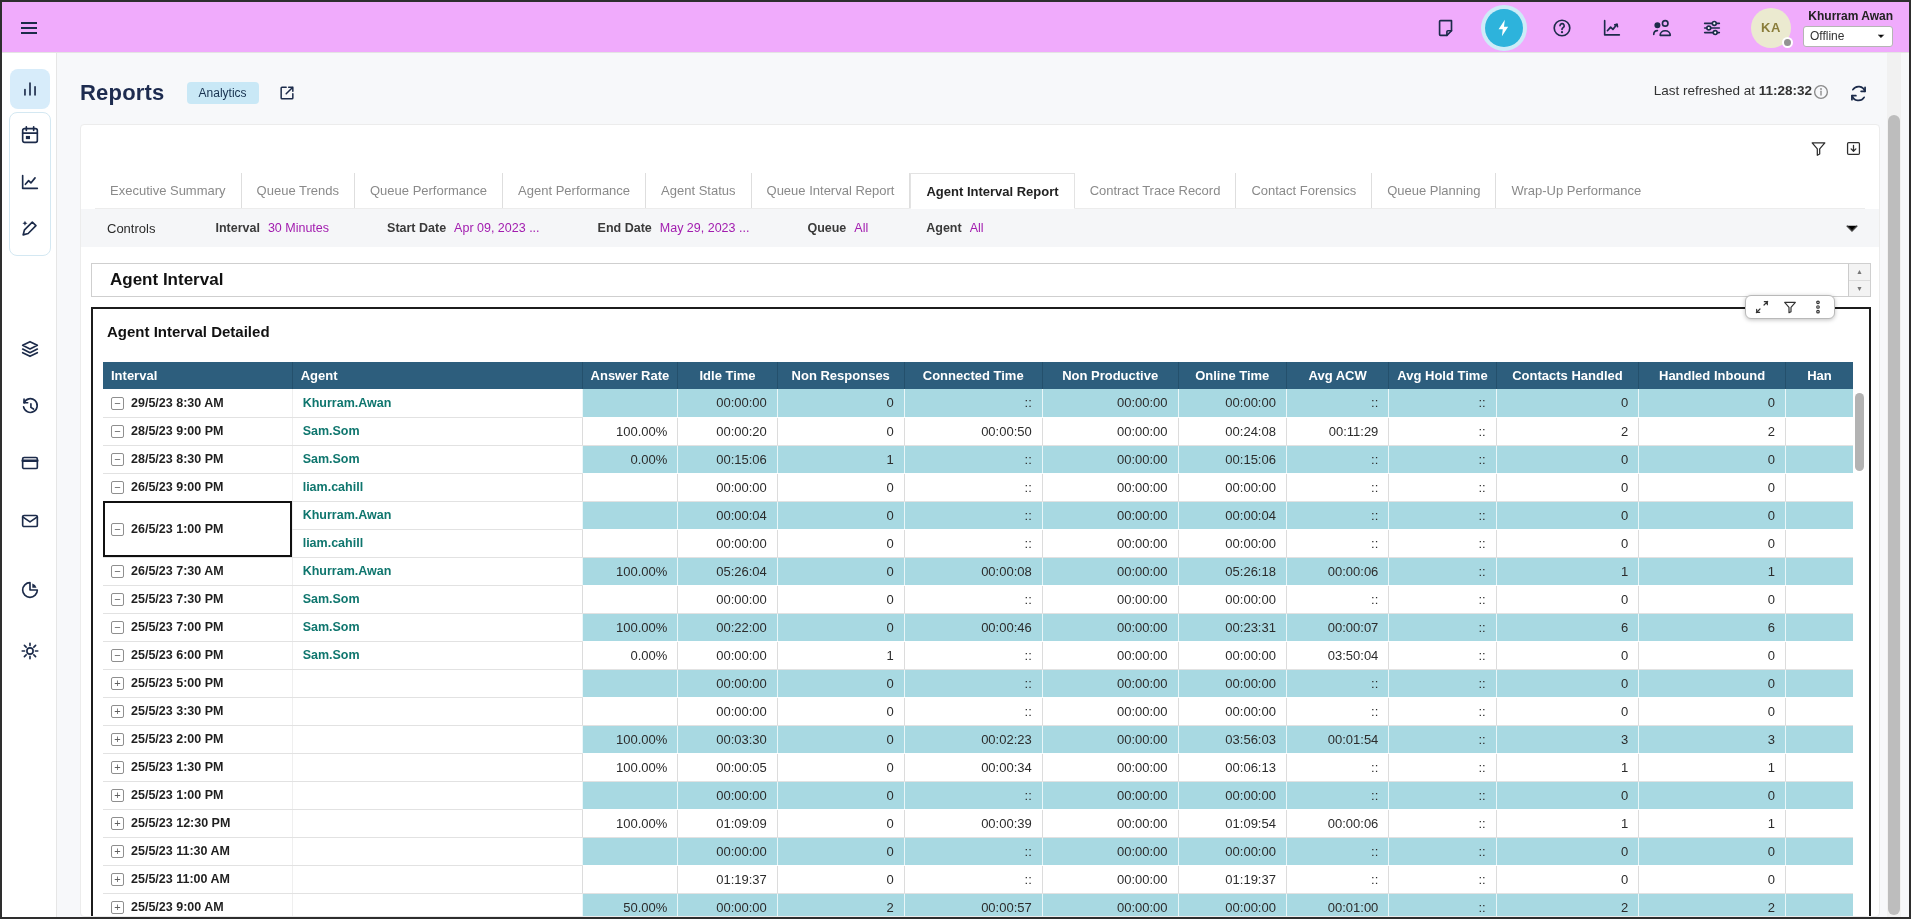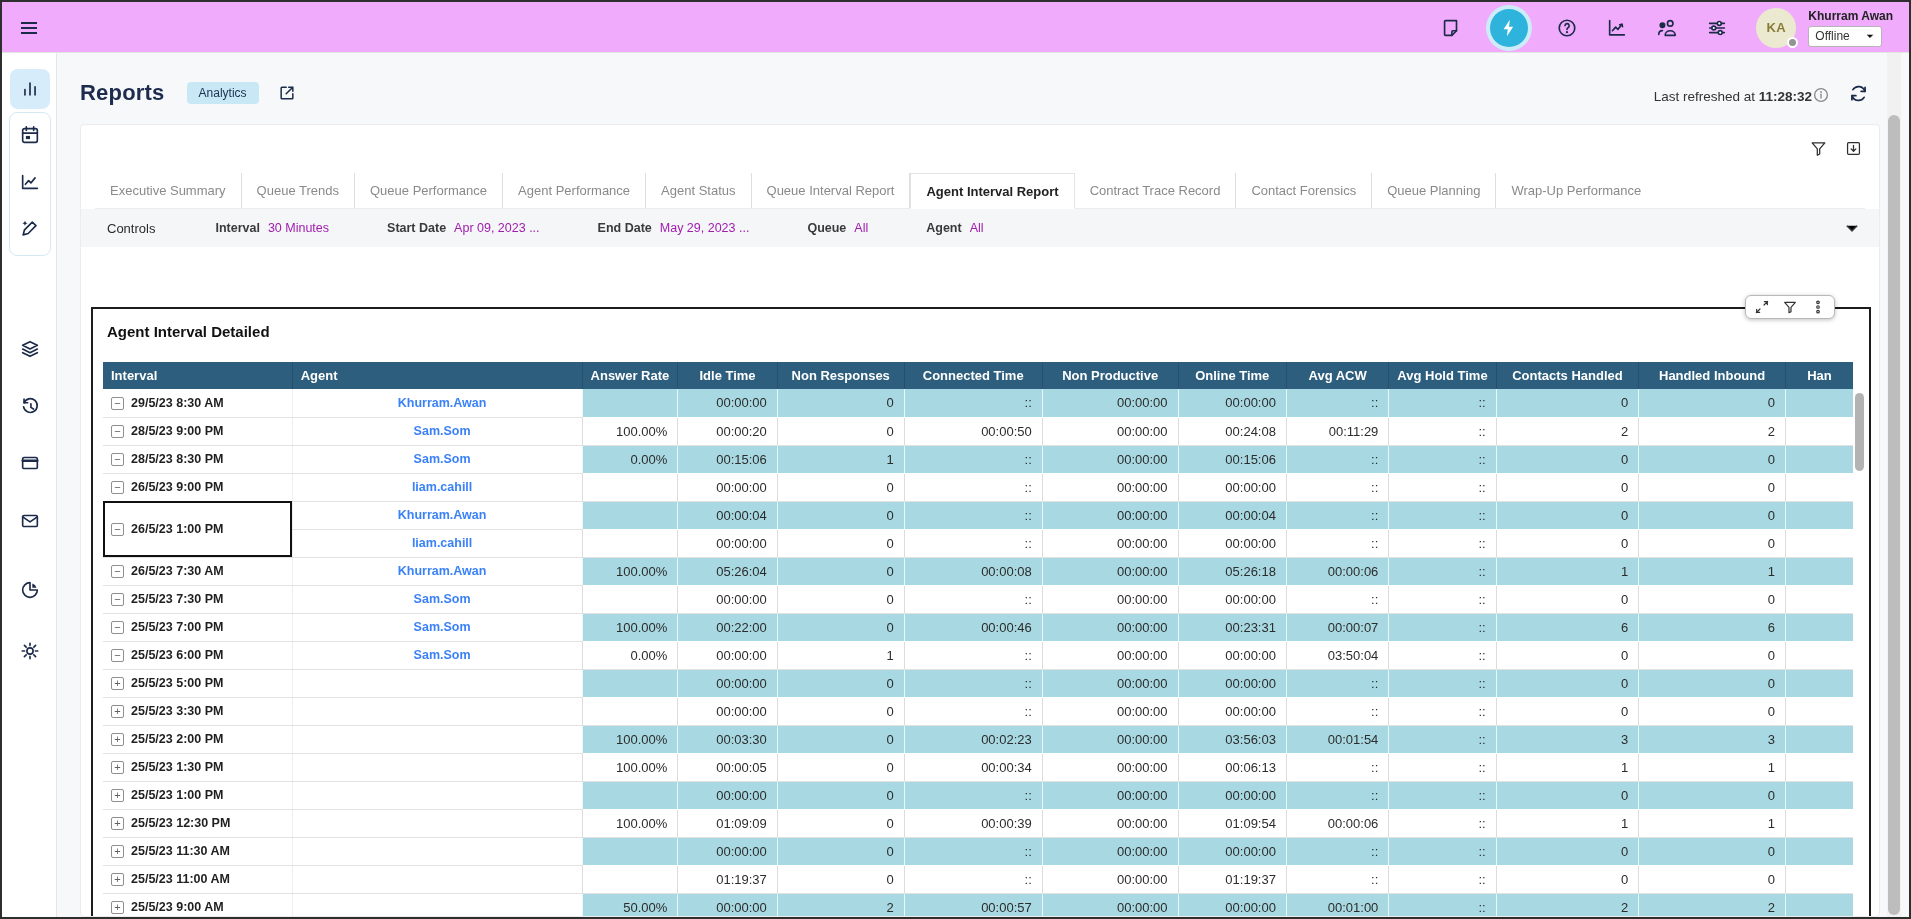--- a/index.html
+++ b/index.html
@@ -18,36 +18,36 @@
   .hamburger svg { width:24px; height:24px; stroke:#1c2b4a; stroke-width:2.2; }
   .topbar-right { position:absolute; right:10px; top:0; height:51px; display:flex; align-items:center; gap:28px; }
   .tb-icon { cursor:pointer; }
   .flash-wrap { width:38px; height:38px; border-radius:50%; background:#2db3dc; box-shadow:0 0 0 4px #cdecf8; display:flex; align-items:center; justify-content:center; cursor:pointer; }
   .flash-wrap svg { width:20px; height:20px; fill:#fff; stroke:none; }
   .avatar-wrap { position:relative; width:40px; height:40px; }
   .avatar { width:40px; height:40px; border-radius:50%; background:#ebead0; color:#8a7d3a; font-weight:bold; font-size:13px; letter-spacing:.5px; display:flex; align-items:center; justify-content:center; cursor:pointer; }
   .status-dot { position:absolute; right:-2px; bottom:0; width:11px; height:11px; border-radius:50%; background:#939393; border:2px solid #fff; }
   .user-block { display:flex; flex-direction:column; gap:3px; margin-left:-16px; padding-right:6px; }
   .user-name { font-size:12px; font-weight:bold; color:#222; }
-  .status-select { width:74px; height:21px; border:1px solid #b5b5b5; border-radius:3px; background:#fff; font-size:12px; color:#333; display:flex; align-items:center; justify-content:space-between; padding:0 6px; cursor:pointer; }
+  .status-select { width:90px; height:21px; border:1px solid #b5b5b5; border-radius:3px; background:#fff; font-size:12px; color:#333; display:flex; align-items:center; justify-content:space-between; padding:0 6px; cursor:pointer; }
   .status-select svg { width:10px; height:10px; stroke:#555; stroke-width:2; }
 
   
   .sidebar { position:absolute; top:51px; left:0; bottom:0; width:55px; background:#fff; border-right:1px solid #e6e6e6; z-index:20; }
   .side-item { position:absolute; left:8px; width:40px; height:40px; border-radius:8px; display:flex; align-items:center; justify-content:center; cursor:pointer; }
   .side-item.active { background:#d7ecfa; }
   .side-group { position:absolute; left:7px; width:42px; top:59px; height:144px; border:1px solid #d4e8f2; border-radius:8px; }
 
   
   .main { position:absolute; left:55px; top:51px; right:0; bottom:0; background:#f7f8fa; }
   .reports-row { position:absolute; top:18px; left:23px; right:40px; height:44px; display:flex; align-items:center; }
   .page-title { font-size:22px; font-weight:bold; color:#1d2b4f; letter-spacing:.2px;text-align:right; }
   .analytics-badge { margin-left:22px; background:#c9e8f6; color:#17314f; font-size:12px; font-weight:normal; padding:4px 12px; border-radius:4px; cursor:pointer; }
   .ext-link { margin-left:18px; cursor:pointer; }
-  .refresh-area { margin-left:auto; display:flex; align-items:flex-end; }
+  .refresh-area { margin-left:auto; display:flex; align-items:flex-start; }
   .refreshed-text { font-size:13.5px; color:#333; }
   .refreshed-text b { font-weight:bold; }
   .info-icon svg { width:18px; height:18px; stroke:#8a8a8a; }
   .refresh-icon { margin-left:18px; cursor:pointer; }
   .refresh-icon svg { width:21px; height:21px; stroke:#1c2b4a; stroke-width:2; }
 
   .panel { position:absolute; left:23px; top:71px; width:1800px; bottom:0; background:#fff; border:1px solid #ececec; border-radius:4px; overflow:hidden; }
   .panel-actions { position:absolute; top:14px; right:16px; display:flex; gap:16px; z-index:5; }
   .panel-actions .icon { cursor:pointer; }
   .panel-actions svg { width:19px; height:19px; stroke:#2e2e2e; stroke-width:1.6; }
@@ -78,21 +78,21 @@
   .float-toolbar .icon { cursor:pointer; }
   .float-toolbar svg { width:16px; height:16px; stroke:#333; stroke-width:1.8; }
 
   .table-viewport { position:absolute; top:53px; left:10px; right:16px; bottom:0; overflow:hidden; }
   table { border-collapse:collapse; table-layout:fixed; font-size:13px; }
   thead th { background:#2d5e7d; color:#fff; height:27px; font-weight:bold; font-size:13px; border-left:1px solid #24506c; padding:0 8px; text-align:center; white-space:nowrap; overflow:hidden; cursor:pointer; }
   thead th:first-child { border-left:none; text-align:left; }
   thead th.col-left { text-align:left; }
   td { height:28px; border-bottom:1px solid #e2e2e2; white-space:nowrap; overflow:hidden; background:#fff; }
   .cell-interval { padding-left:8px; font-weight:bold; color:#1f1f1f; font-size:12.5px; }
-  .cell-agent { padding-left:10px; font-weight:bold; color:#3b82f6; font-size:12.5px; border-left:1px solid #efefef;text-align:center; }
+  .cell-agent { padding-left:10px; font-weight:bold; color:#0f766e; font-size:12.5px; border-left:1px solid #efefef; }
   td.col-num { text-align:right; padding-right:10px; color:#2c2c2c; border-left:1px solid #dcdcdc; }
   tr.stripe td.col-num { background:#a8d9e2; border-left-color:#e9f6f8; border-bottom-color:#fff; }
   td.selected { outline:2px solid #101010; outline-offset:-2px; }
   .toggle { display:inline-block; width:13px; height:13px; border:1px solid #8f8f8f; border-radius:2px; color:#5f5f5f; font-size:11px; line-height:11px; text-align:center; margin-right:7px; background:#fff; font-weight:normal; cursor:pointer; }
   .inner-scrollbar { position:absolute; top:84px; right:5px; width:9px; height:78px; background:#b3b3b3; border-radius:5px; cursor:pointer; z-index:4; }
 
   
   .page-scrollbar { position:absolute; top:51px; right:8px; width:14px; bottom:0; background:#f1f1f1; z-index:25; }
   .page-scroll-thumb { position:absolute; top:62px; left:1px; width:12px; bottom:2px; background:#bdbdbd; border-radius:6px; cursor:pointer; }
 </style>
@@ -335,20 +335,27 @@
             <span class="ctl-value">All</span>
           </div>
         </div>
       <span class="controls-chevron">
         <svg viewBox="0 0 24 24">
             <path d="M5 9l7 7 7-7"></path>
           </svg>
       </span>
     </div>
 
+    <div class="section-bar">
+      <span class="section-title">Agent Interval</span>
+      <div class="spin-box">
+        <div class="spin-btn">▲</div>
+        <div class="spin-btn">▼</div>
+      </div>
+    </div>
 
     <div class="table-card">
       <div class="float-toolbar">
         <span class="icon">
           <svg viewBox="0 0 24 24">
               <path d="M9 15l-5.5 5.5M4 15.5V20h4.5M15 9l5.5-5.5M20 8.5V4h-4.5"></path>
             </svg>
         </span>
         <span class="icon">
           <svg viewBox="0 0 24 24">

